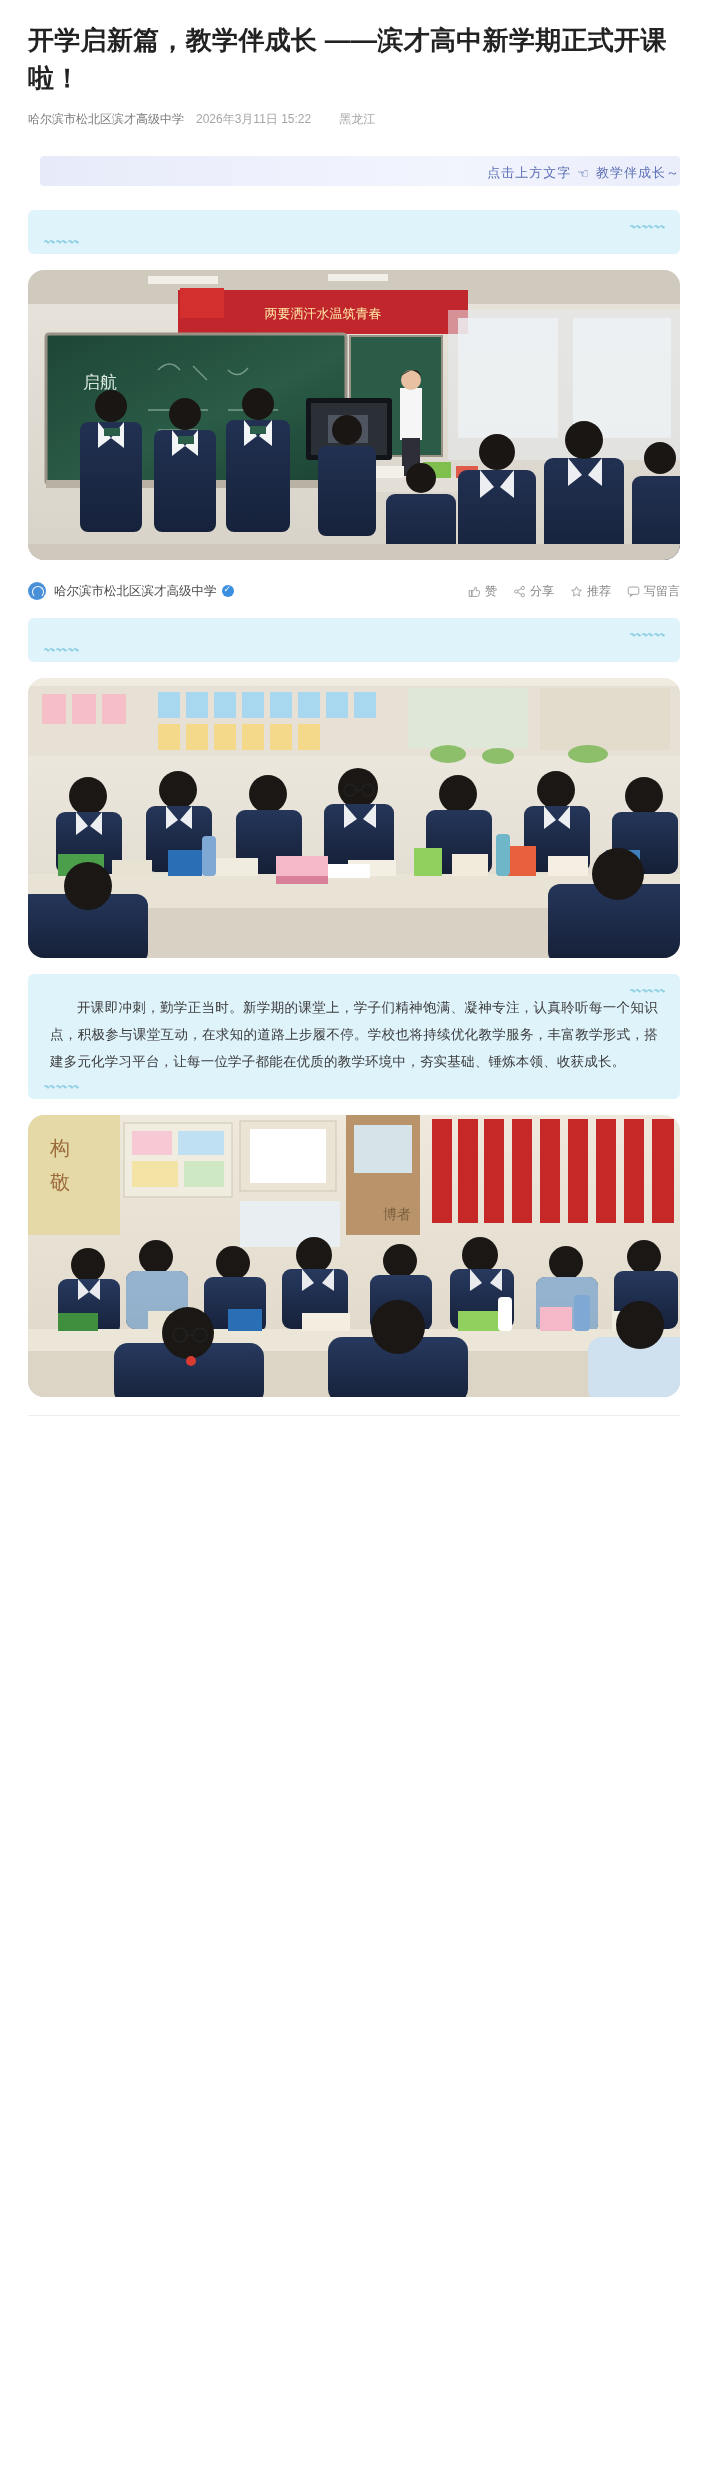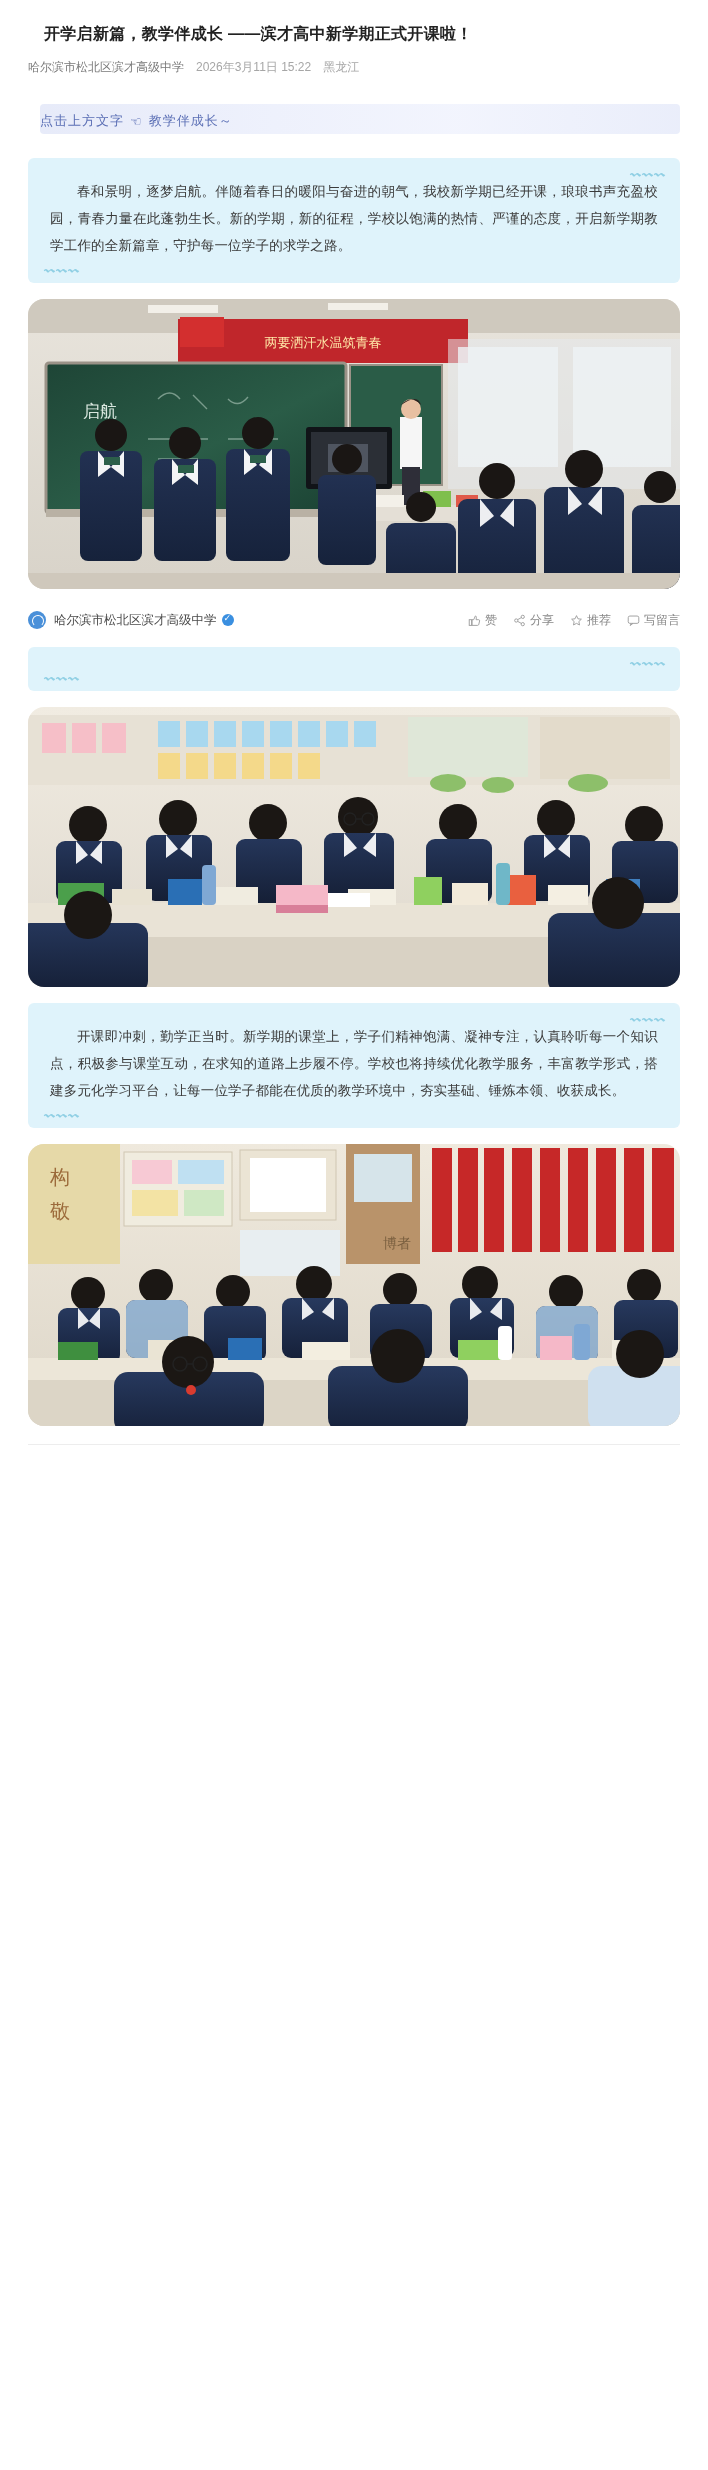--- a/index.html
+++ b/index.html
@@ -20,49 +20,48 @@
     background: #ffffff;
     padding: 0 0 30px 0;
     position: relative;
   }
 
   
   .article-header {
     padding: 22px 28px 10px 28px;
   }
   .article-title {
-    font-size: 16px;
+    font-size: 26px;
     font-weight: bold;
     color: #222222;
     line-height: 1.45;
     letter-spacing: 0.3px;
-    margin-left: 16px;
   }
   .meta-row {
     display: flex;
     align-items: center;
     gap: 12px;
     margin-top: 14px;
     font-size: 12px;
     color: #9a9a9a;
   }
   .meta-account {
     color: #7a7a7a;
   }
   .meta-time { color: #a6a6a6; }
-  .meta-loc { color: #a6a6a6; }
+  .meta-loc { color: #a6a6a6; margin-left: 16px; }
 
   
   .follow-banner {
     margin: 12px 28px 6px 40px;
     height: 46px;
     position: relative;
     display: flex;
     align-items: center;
-    justify-content: flex-start;
+    justify-content: flex-end;
   }
   .brush {
     position: absolute;
     left: 0; right: 0; top: 6px;
     height: 30px;
     background: linear-gradient(90deg, #dfe4f7 0%, #e8ecfb 35%, #eef1fd 65%, #e3e8f9 100%);
     border-radius: 4px;
     opacity: .75;
   }
   .follow-text {
@@ -197,21 +196,20 @@
     <div class="brush"></div>
     <div class="follow-text">
       <span>点击上方文字</span>
       <span class="hand">☜</span>
       <span>教学伴成长～</span>
     </div>
   </div>
 
   <div class="card">
     <span class="deco deco-tr">〰〰〰</span>
-    <p>春和景明，逐梦启航。伴随着春日的暖阳与奋进的朝气，我校新学期已经开课，琅琅书声充盈校园，青春力量在此蓬勃生长。新的学期，新的征程，学校以饱满的热情、严谨的态度，开启新学期教学工作的全新篇章，守护每一位学子的求学之路。</p>
     <span class="deco deco-bl">〰〰〰</span>
   </div>
 
   <div class="photo">
     <svg viewBox="0 0 652 290" preserveAspectRatio="none" role="img">
       <defs>
         <linearGradient id="wallg" x1="0" y1="0" x2="0" y2="1">
           <stop offset="0%" stop-color="#e8e4dc"></stop>
             <stop offset="100%" stop-color="#d8d3c9"></stop>
         </linearGradient>

